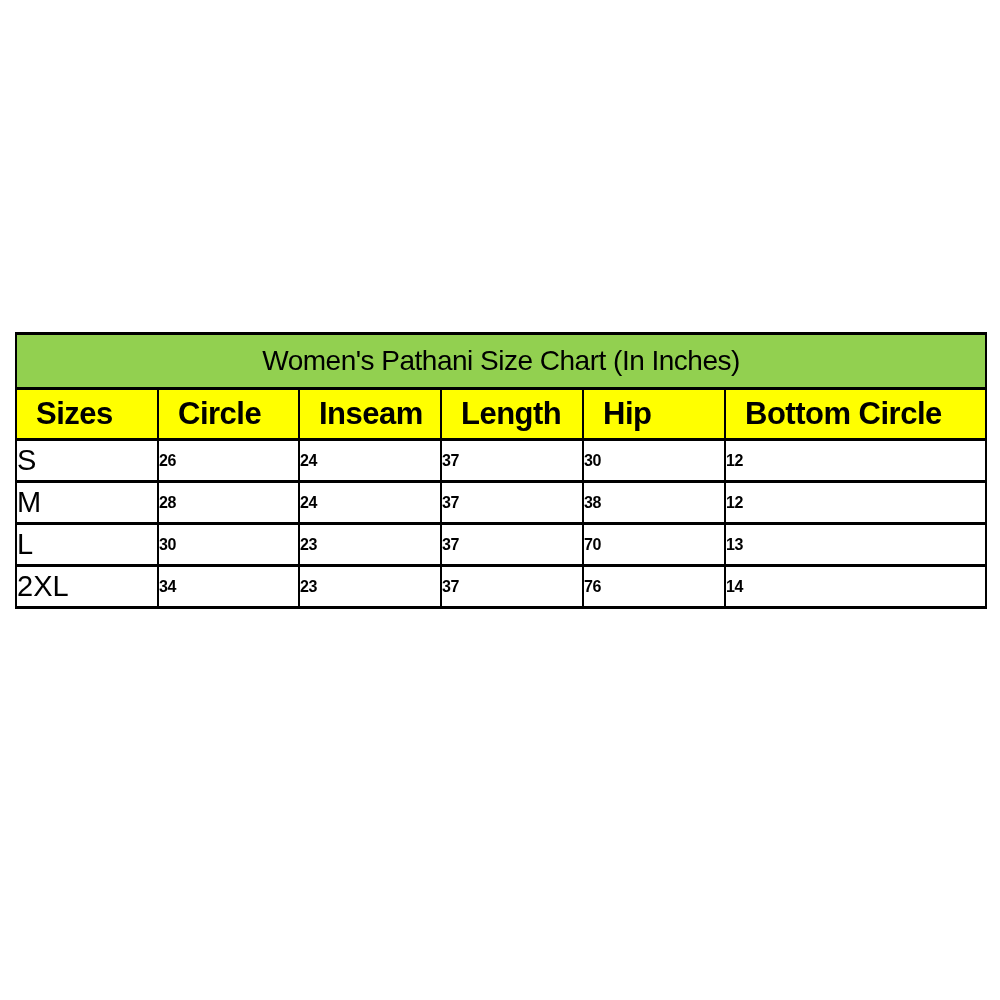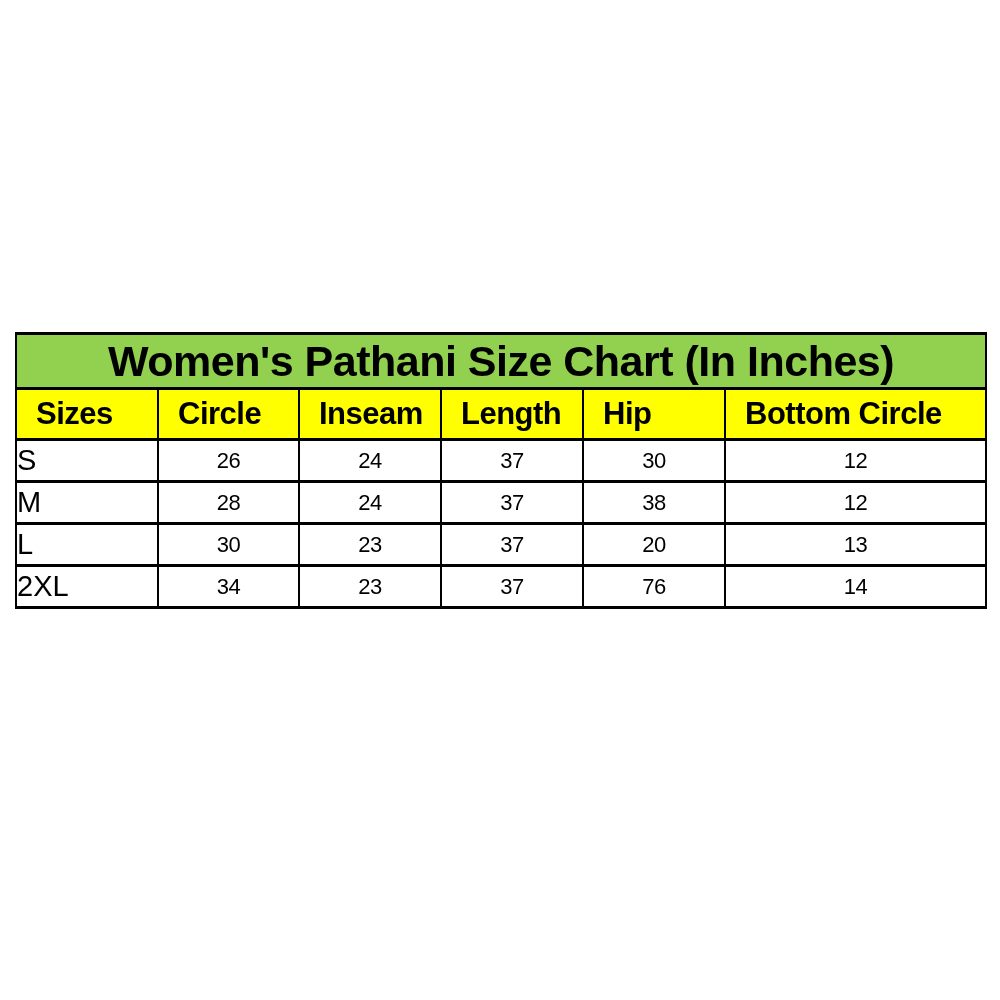--- a/index.html
+++ b/index.html
@@ -30,22 +30,22 @@
     border-width: 3px 2px;
     color: #000000;
     white-space: nowrap;
     overflow: hidden;
     vertical-align: middle;
     padding: 0;
   }
   tr.title-row td {
     background: #92D050;
     text-align: center;
-    font-weight: bold;
-    font-size: 43px;
+    font-weight: normal;
+    font-size: 28px;
     height: 52px;
     letter-spacing: -0.5px;
   }
   tr.header-row th {
     background: #FFFF00;
     text-align: left;
     font-weight: bold;
     font-size: 31px;
     height: 48px;
     padding-left: 19px;
@@ -55,23 +55,22 @@
     background: #ffffff;
     height: 39px;
   }
   td.size-cell {
     text-align: left;
     padding-left: 6px;
     font-size: 29px;
     font-weight: normal;
   }
   td.num-cell {
-    text-align: center;
-    font-size: 22px;
-    font-weight: normal;
+    font-size: 16px;
+    font-weight: bold;
     letter-spacing: -0.5px;
   }
 </style>
 </head>
 <body>
 
 <div class="page">
   <table class="size-chart">
     <colgroup>
       <col style="width:142px">
@@ -107,21 +106,21 @@
         <td class="num-cell">24</td>
         <td class="num-cell">37</td>
         <td class="num-cell">38</td>
         <td class="num-cell">12</td>
       </tr>
       <tr class="data-row">
         <td class="size-cell">L</td>
         <td class="num-cell">30</td>
         <td class="num-cell">23</td>
         <td class="num-cell">37</td>
-        <td class="num-cell">20</td>
+        <td class="num-cell">70</td>
         <td class="num-cell">13</td>
       </tr>
       <tr class="data-row">
         <td class="size-cell">2XL</td>
         <td class="num-cell">34</td>
         <td class="num-cell">23</td>
         <td class="num-cell">37</td>
         <td class="num-cell">76</td>
         <td class="num-cell">14</td>
       </tr>

